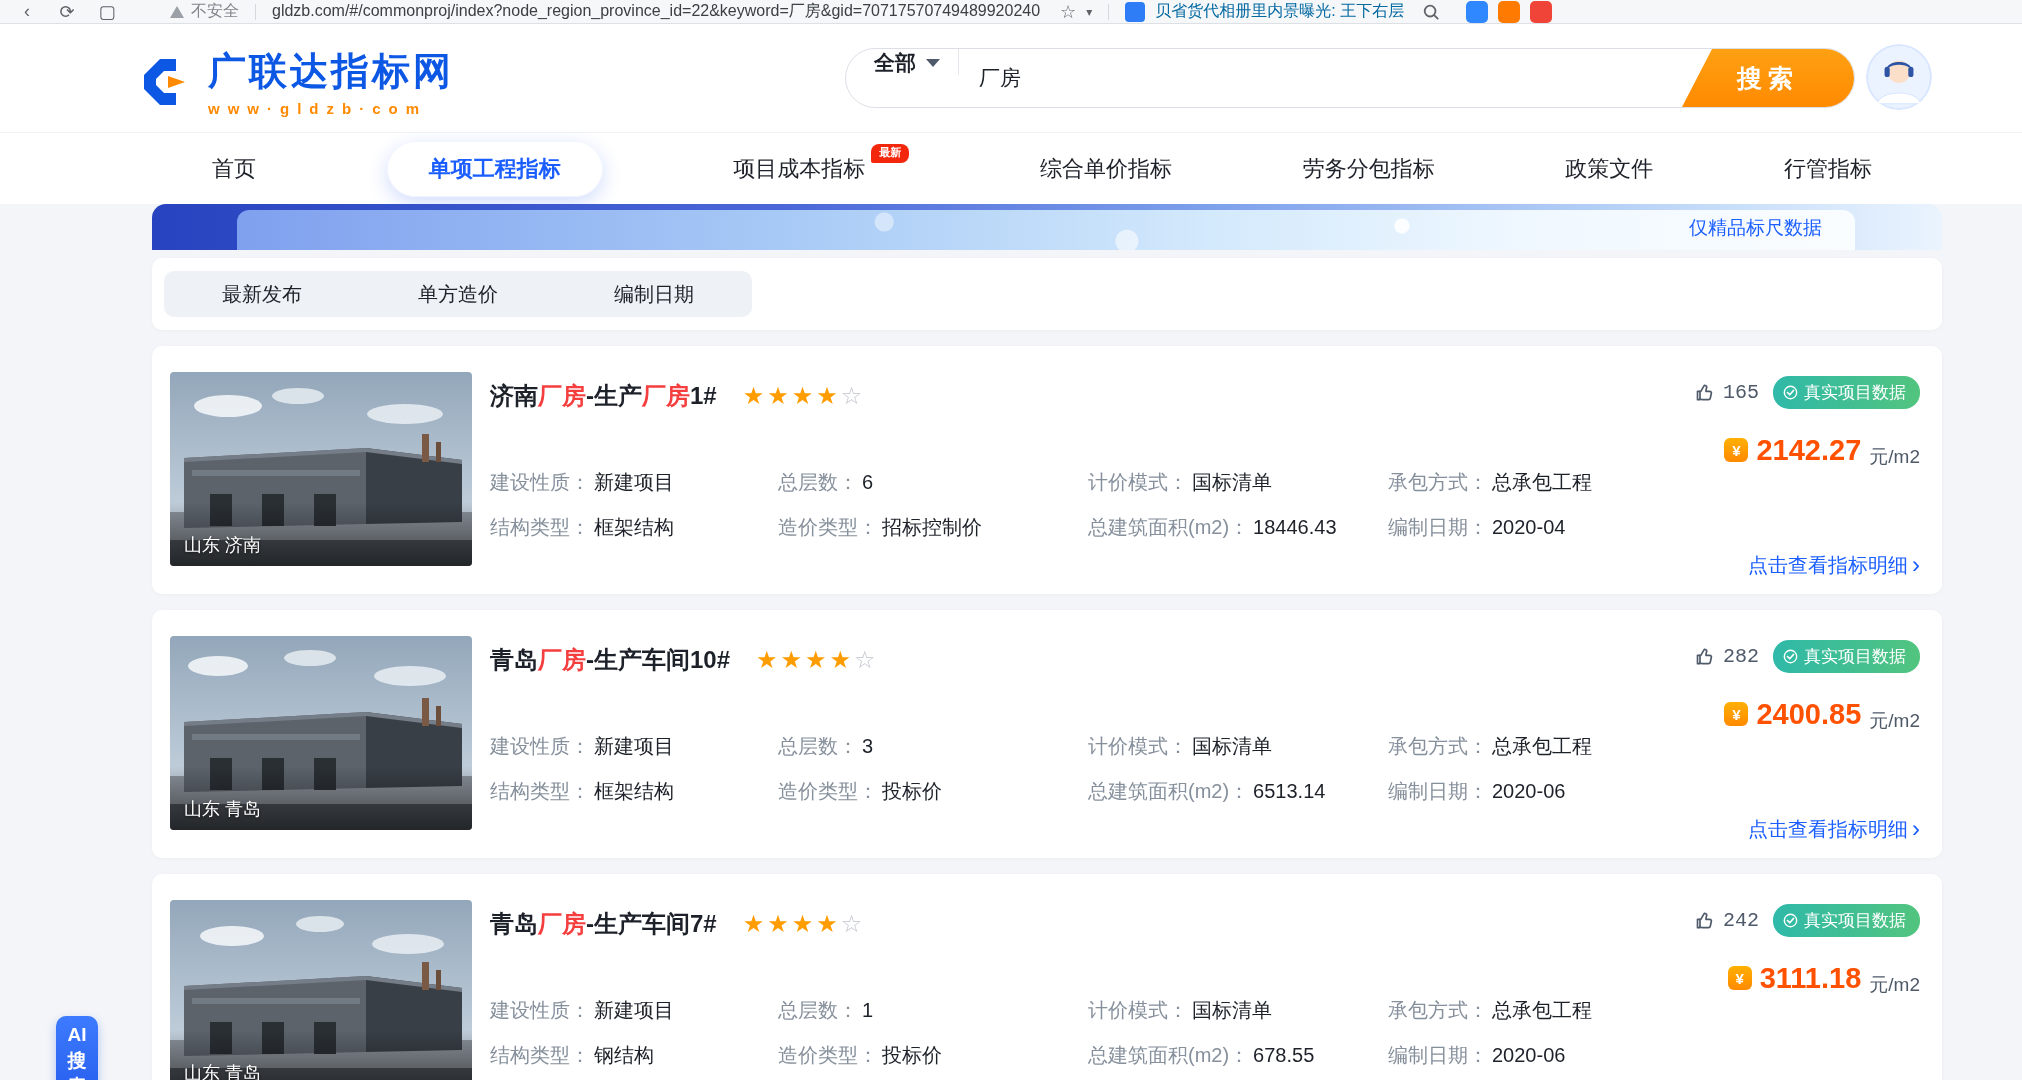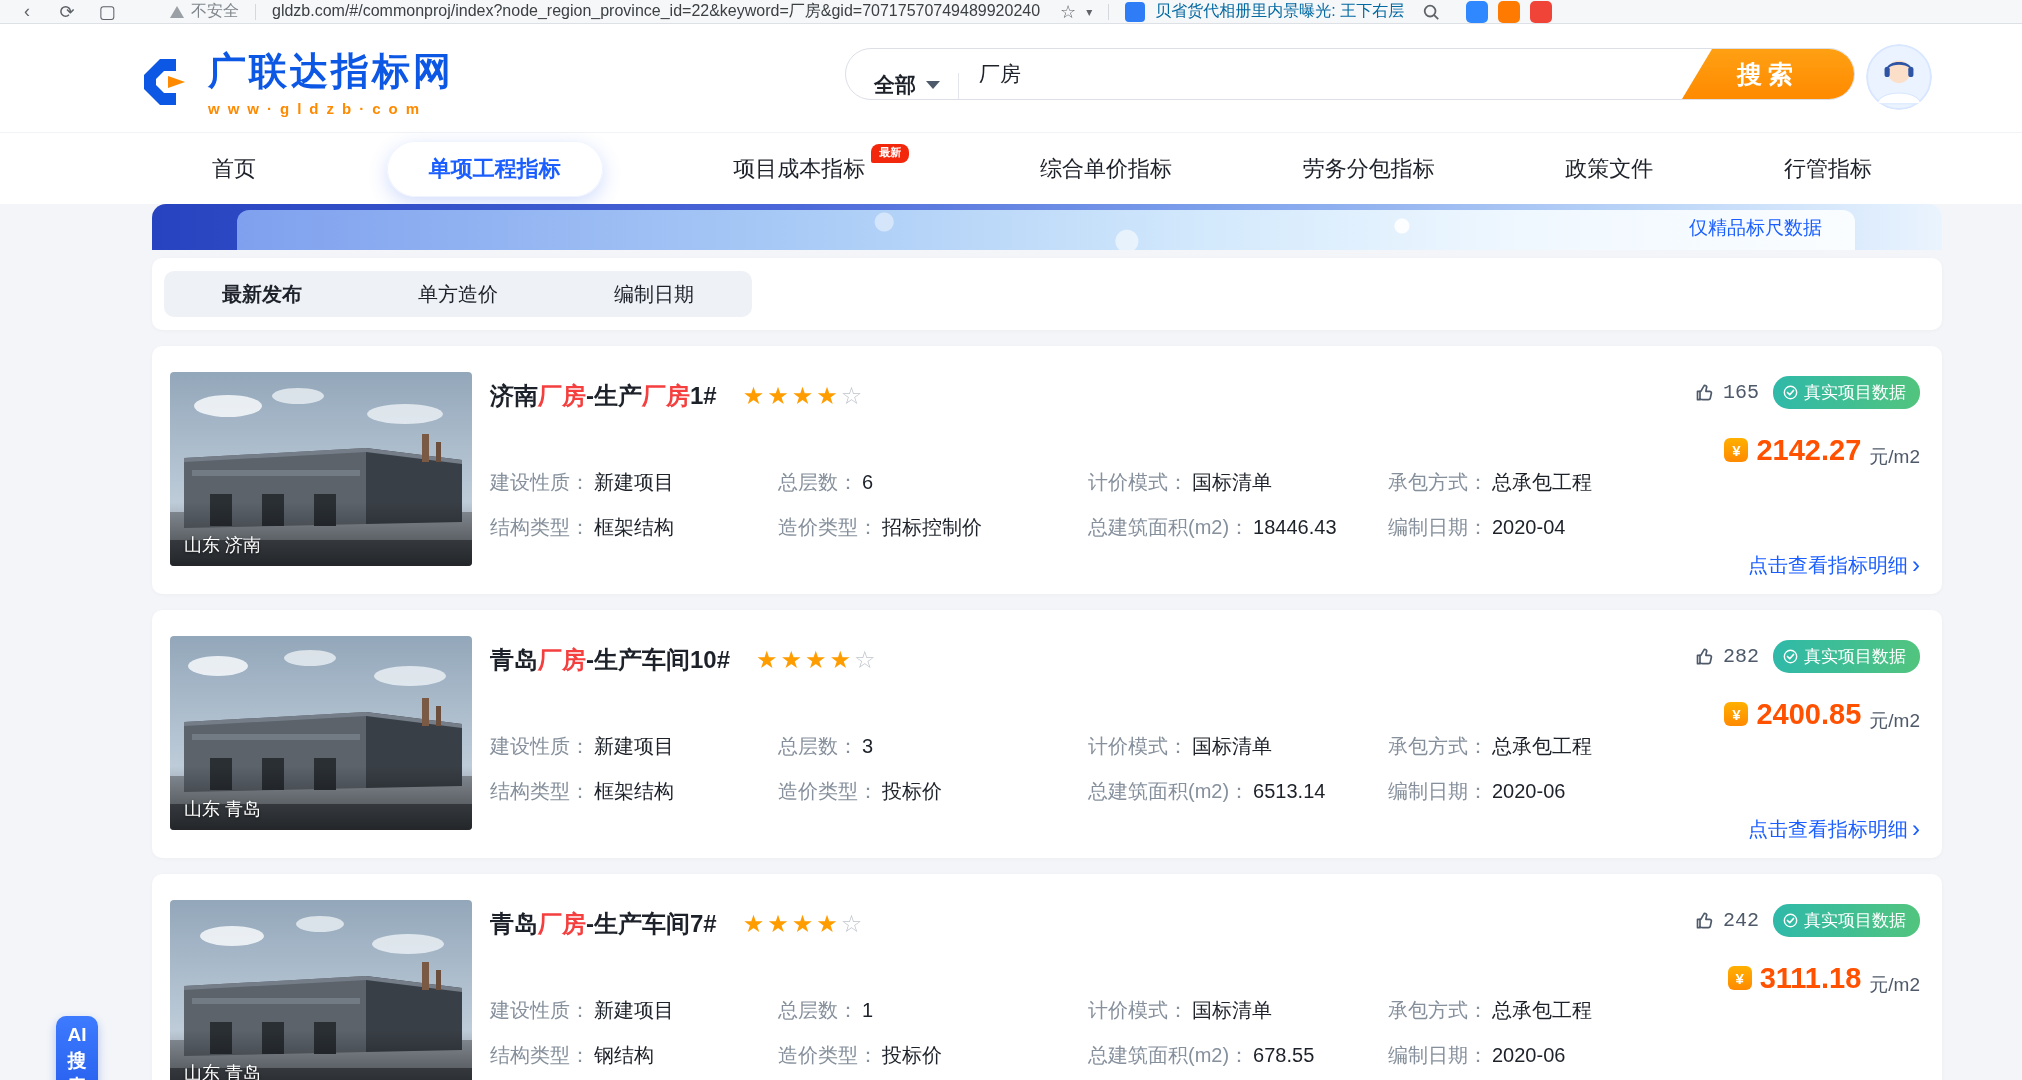--- a/index.html
+++ b/index.html
@@ -29,23 +29,23 @@
   .ext-blue { background:#2F88FF; margin-left:16px; }
   .ext-orange { background:#FF7A00; }
   .ext-red { background:#F04438; }
 
   
   .site-header { height:108px; background:#fff; position:relative; }
   .logo { position:absolute; left:138px; top:22px; display:flex; gap:12px; cursor:pointer; align-items:center; }
   .logo-title { font-size:38px; font-weight:900; color:#0D57E5; letter-spacing:3px; }
   .logo-sub { font-size:15px; font-weight:bold; color:#FF8A00; letter-spacing:8px; margin-top:3px; }
   .search-wrap {
-    position:absolute; left:845px; top:24px; width:1010px; height:52px;
+    position:absolute; left:845px; top:24px; width:1010px; height:60px;
     border:1px solid #DCDFE6; border-radius:30px; background:#fff;
-    display:flex; align-items:flex-end; overflow:hidden;
+    display:flex; align-items:flex-start; overflow:hidden;
   }
   .cat { display:flex; align-items:center; gap:10px; padding:0 18px 0 28px; font-size:21px; font-weight:bold; color:#1D2129; cursor:pointer; flex:none; }
   .caret { width:0; height:0; border-left:7px solid transparent; border-right:7px solid transparent; border-top:8px solid #4E5969; }
   .vdiv { width:1px; height:26px; background:#E5E6EB; flex:none; }
   .search-input { flex:1; border:none; outline:none; font-size:21px; color:#1D2129; padding:0 20px; height:100%; background:transparent; }
   .search-btn {
     position:relative; width:172px; height:100%; border:none; flex:none;
     background:linear-gradient(180deg,#FFA013,#FF8A00); color:#fff;
     font-size:25px; font-weight:bold; letter-spacing:6px;
     clip-path:polygon(30px 0,100% 0,100% 100%,0 100%); cursor:pointer;
@@ -87,21 +87,21 @@
   }
   .banner-caption {
     position:absolute; right:120px; top:11px; color:#1A5EFF; font-size:19px; font-weight:500;
     border-bottom:2px solid #2A6BFF; padding-bottom:19px;
   }
 
   
   .filter-card { height:72px; background:#fff; border-radius:10px; margin-top:8px; display:flex; align-items:center; padding:0 12px; box-shadow:0 1px 4px rgba(0,0,0,.03); }
   .filter-tabs { background:#EEF1F5; border-radius:10px; height:46px; width:588px; display:flex; align-items:center; }
   .filter-tab { flex:1; text-align:center; font-size:20px; color:#1D2129; cursor:pointer; }
-  .filter-tab.active { font-weight:bold; }
+  .filter-tab.active { font-weight:normal; }
 
   
   .proj-card {
     position:relative; height:248px; background:#fff; border-radius:10px; margin-top:16px;
     box-shadow:0 1px 4px rgba(0,0,0,.03);
   }
   .card-img { position:absolute; left:18px; top:26px; width:302px; height:194px; border-radius:4px; overflow:hidden; cursor:pointer; }
   .card-img svg { display:block; }
   .img-label { position:absolute; left:14px; bottom:9px; color:#fff; font-size:18px; text-shadow:0 1px 3px rgba(0,0,0,.65); }
   .title-row { position:absolute; left:338px; top:34px; display:flex; align-items:center; }

